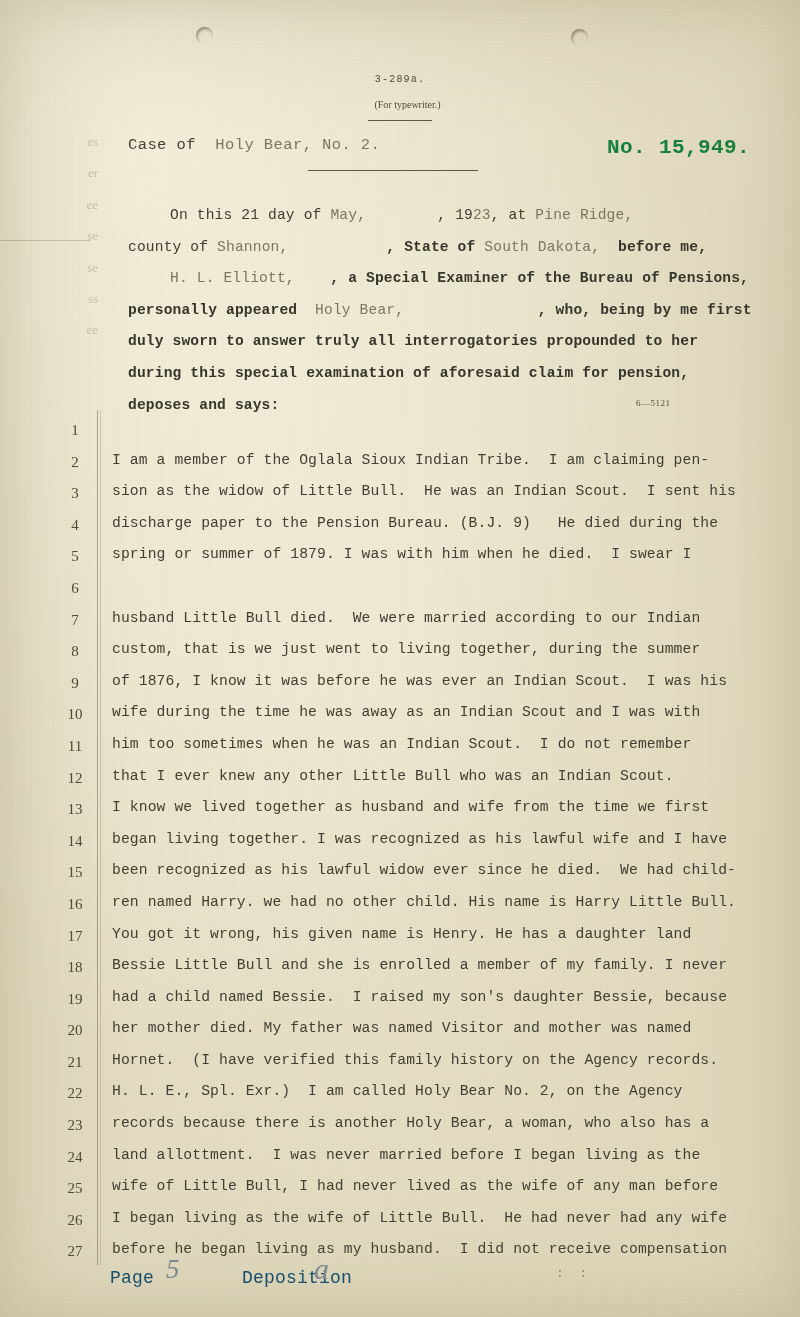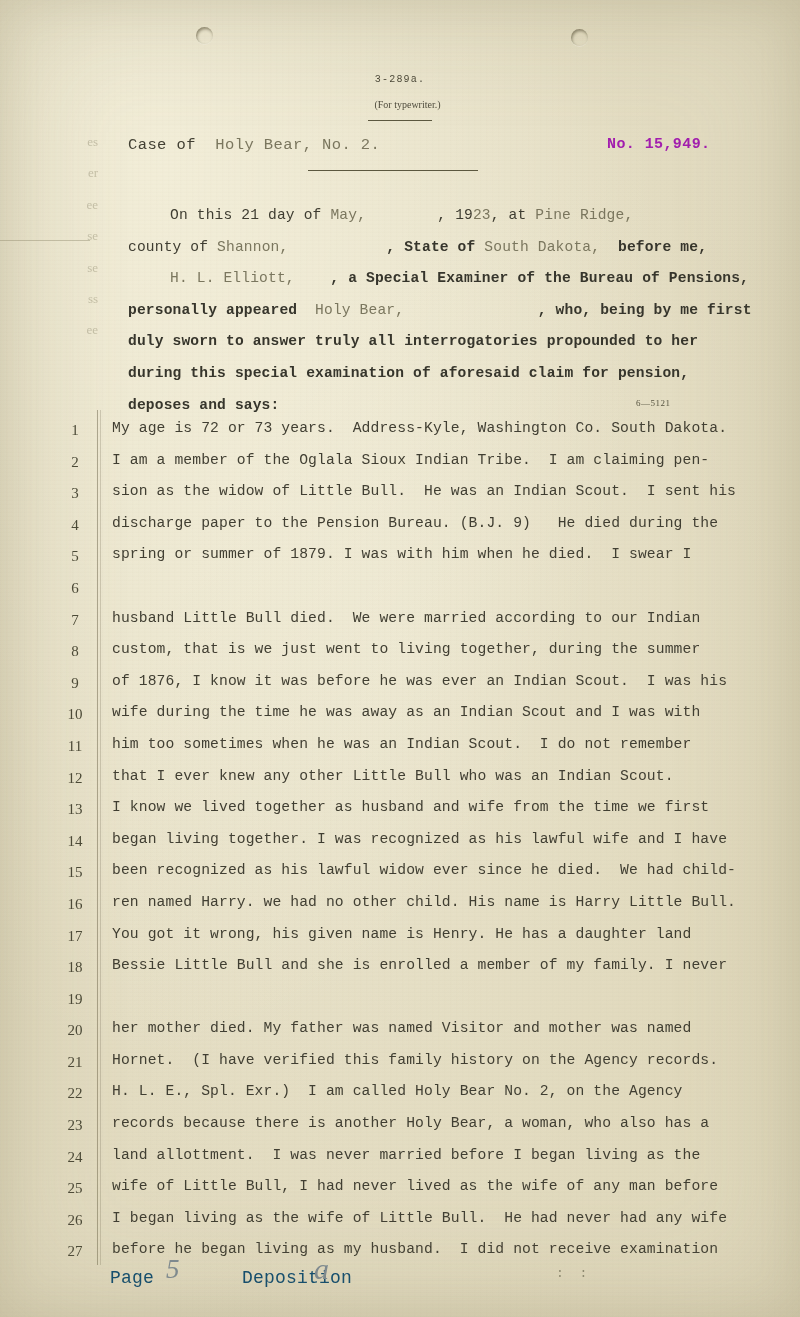--- a/index.html
+++ b/index.html
@@ -99,24 +99,24 @@
     top: 136px;
     left: 128px;
     font-size: 15.5px;
     letter-spacing: .4px;
     color: #413f33;
   }
   .no-line {
     position: absolute;
     top: 136px;
     left: 607px;
-    font-size: 15px;
+    font-size: 21px;
     font-weight: bold;
     letter-spacing: .4px;
-    color: #a21caf;
+    color: #15803d;
   }
   .rule-long {
     position: absolute;
     top: 170px;
     left: 308px;
     width: 170px;
     height: 1px;
     background: #5b573f;
   }
 
@@ -265,21 +265,20 @@
 </div>
 
 <div class="small-code">6—5121</div>
 
 <div class="margin-rule"></div>
 <div class="margin-rule second"></div>
 
 <div class="lines">
   <div class="line-row">
       <span class="line-num">1</span>
-      <span class="line-text">My age is 72 or 73 years.  Address-Kyle, Washington Co. South Dakota.</span>
     </div>
   <div class="line-row">
       <span class="line-num">2</span>
       <span class="line-text">I am a member of the Oglala Sioux Indian Tribe.  I am claiming pen-</span>
     </div>
   <div class="line-row">
       <span class="line-num">3</span>
       <span class="line-text">sion as the widow of Little Bull.  He was an Indian Scout.  I sent his</span>
     </div>
   <div class="line-row">
@@ -336,20 +335,21 @@
   <div class="line-row">
       <span class="line-num">17</span>
       <span class="line-text">You got it wrong, his given name is Henry. He has a daughter land</span>
     </div>
   <div class="line-row">
       <span class="line-num">18</span>
       <span class="line-text">Bessie Little Bull and she is enrolled a member of my family. I never</span>
     </div>
   <div class="line-row">
       <span class="line-num">19</span>
+      <span class="line-text">had a child named Bessie.  I raised my son's daughter Bessie, because</span>
     </div>
   <div class="line-row">
       <span class="line-num">20</span>
       <span class="line-text">her mother died. My father was named Visitor and mother was named</span>
     </div>
   <div class="line-row">
       <span class="line-num">21</span>
       <span class="line-text">Hornet.  (I have verified this family history on the Agency records.</span>
     </div>
   <div class="line-row">
@@ -367,21 +367,21 @@
   <div class="line-row">
       <span class="line-num">25</span>
       <span class="line-text">wife of Little Bull, I had never lived as the wife of any man before</span>
     </div>
   <div class="line-row">
       <span class="line-num">26</span>
       <span class="line-text">I began living as the wife of Little Bull.  He had never had any wife</span>
     </div>
   <div class="line-row">
       <span class="line-num">27</span>
-      <span class="line-text">before he began living as my husband.  I did not receive examination</span>
+      <span class="line-text">before he began living as my husband.  I did not receive compensation</span>
     </div>
 </div>
 
 <div class="footer">
   <span>Page</span>
   &nbsp;&nbsp;&nbsp;&nbsp;&nbsp;&nbsp;
   <span>Deposition</span>
 </div>
 <div class="pencil five">5</div>
 <div class="pencil a">a</div>

